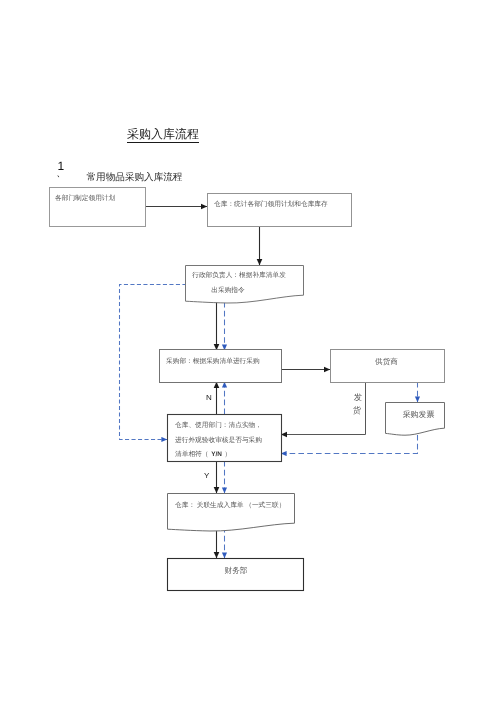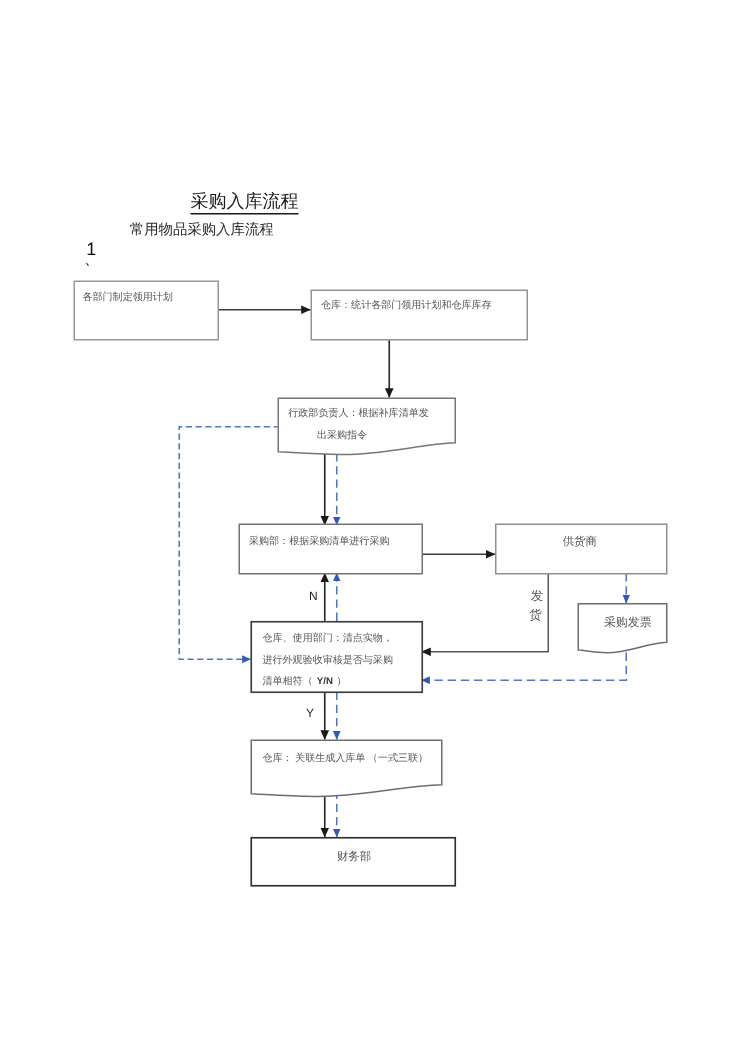--- a/index.html
+++ b/index.html
@@ -3,21 +3,21 @@
 <meta charset="utf-8">
 <title>采购入库流程</title>
 <style>
   html,body{margin:0;padding:0;background:#ffffff;}
   body{width:500px;height:707px;font-family:"Liberation Serif",serif;overflow:hidden;-webkit-font-smoothing:antialiased;}
   #page{position:relative;width:500px;height:707px;background:#fff;margin-top:39px;}
   .doc-title{position:absolute;left:127px;top:88px;font-size:12px;text-rendering:geometricPrecision;color:#1a1a1a;letter-spacing:0px;
     white-space:nowrap;border-bottom:1px solid #1a1a1a;padding-bottom:1px;line-height:14px;}
   .num{position:absolute;left:57.5px;top:121px;font-size:12px;font-family:"Liberation Sans",sans-serif;color:#111;line-height:13px;text-rendering:geometricPrecision;}
   .numdot{position:absolute;left:56px;top:128px;font-size:10.5px;color:#111;line-height:14px;text-rendering:geometricPrecision;}
-  .h2{position:absolute;left:86.5px;top:108px;font-size:9.6px;color:#2a2a2a;letter-spacing:0px;text-rendering:geometricPrecision;white-space:nowrap;line-height:13px;}
+  .h2{position:absolute;left:86.5px;top:132px;font-size:9.6px;color:#2a2a2a;letter-spacing:0px;text-rendering:geometricPrecision;white-space:nowrap;line-height:13px;}
   #flow{position:absolute;left:0;top:0;width:500px;height:707px;-webkit-font-smoothing:antialiased;}
   .nodetext{font-size:6.7px;fill:#555555;font-family:"Liberation Serif",serif;text-rendering:geometricPrecision;}
   .edgelabel{font-size:8px;fill:#222;font-family:"Liberation Sans",sans-serif;}
   .nodetext-lg{font-size:7.6px;fill:#555555;font-family:"Liberation Serif",serif;text-rendering:geometricPrecision;}
   .yn{font-weight:bold;font-family:"Liberation Sans",sans-serif;font-size:6.4px;fill:#333;}
   .shiplabel{font-size:8.4px;fill:#555555;text-rendering:geometricPrecision;font-family:"Liberation Serif",serif;}
 </style>
 </head>
 <body>
 

